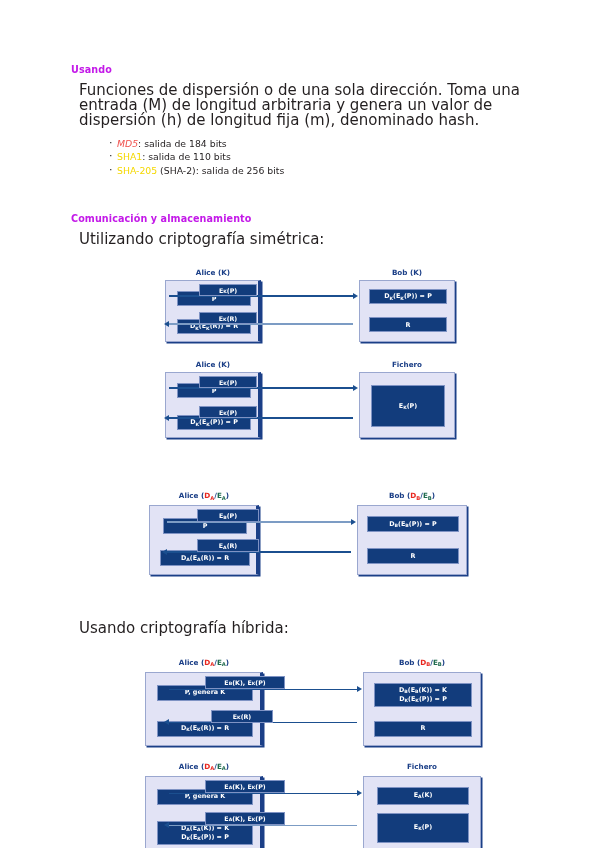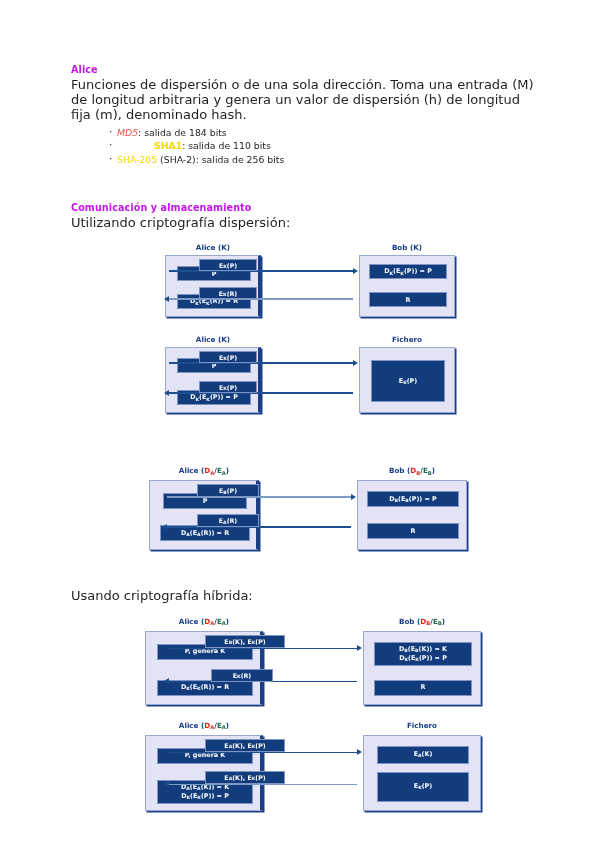--- a/index.html
+++ b/index.html
@@ -30,23 +30,23 @@
   }
 
   h2.section-title {
     font-size: 9.6px;
     font-weight: bold;
     color: #c319e8;
     margin: 0 0 2px 0;
     letter-spacing: 0.1px;
   }
   p.body-text {
-    font-size: 13px;
+    font-size: 15px;
     line-height: 15.2px;
-    margin: 0;
+    margin: 8px;
     color: #231f20;
     font-weight: normal;
   }
   ul.bullets {
     list-style: none;
     margin: 3px 0 0 0;
     padding: 0 0 0 38px;
   }
   ul.bullets li {
     font-size: 9.3px;
@@ -173,32 +173,32 @@
     left: -5px;
     border-right: 5.5px solid #1b4f8f;
   }
 </style>
 </head>
 <body>
 
 <div class="page">
   <div class="content">
 
-    <h2 class="section-title">Alice</h2>
+    <h2 class="section-title">Usando</h2>
     <p class="body-text">Funciones de dispersión o de una sola dirección. Toma una entrada (M) de longitud arbitraria y genera un valor de dispersión (h) de longitud fija (m), denominado hash.</p>
     <ul class="bullets" id="hash-bullets">
         <li><span style="color: rgb(240, 80, 77); font-weight: normal; font-style: italic;">MD5</span><span>: salida de 184 bits</span></li>
-        <li><span style="color: rgb(245, 216, 0); font-weight: bold; margin-left: 37px;">SHA1</span><span>: salida de 110 bits</span></li>
+        <li><span style="color: rgb(245, 216, 0); font-weight: normal;">SHA1</span><span>: salida de 110 bits</span></li>
         <li><span style="color: rgb(245, 216, 0); font-weight: normal;">SHA-205</span><span> (SHA-2): salida de 256 bits</span></li>
       </ul>
 
     <div class="spacer-lg"></div>
 
     <h2 class="section-title">Comunicación y almacenamiento</h2>
-    <p class="body-text">Utilizando criptografía dispersión:</p>
+    <p class="body-text">Utilizando criptografía simétrica:</p>
 
     <div class="spacer-sm"></div>
     <div class="diagram" id="dgm-0" style="height: 92px;">
         <div class="dgm-inner" style="height: 92px;">
           <div class="party-title" style="left: 94px; width: 96px; top: 0px;">Alice (K)</div>
           <div class="party-title" style="left: 288px; width: 96px; top: 0px;">Bob (K)</div>
           <div class="panel right-accent" style="left: 94px; top: 12px; width: 96px; height: 62px;">
             <div class="navybox" style="left: 11px; top: 10px; width: 74px; height: 15px;">
               <span class="ml">P</span>
             </div>

